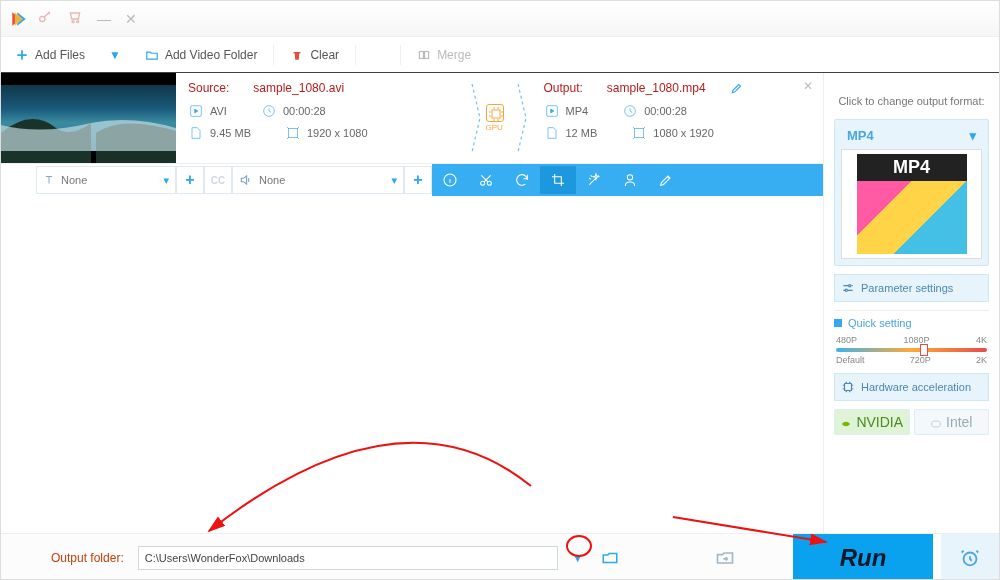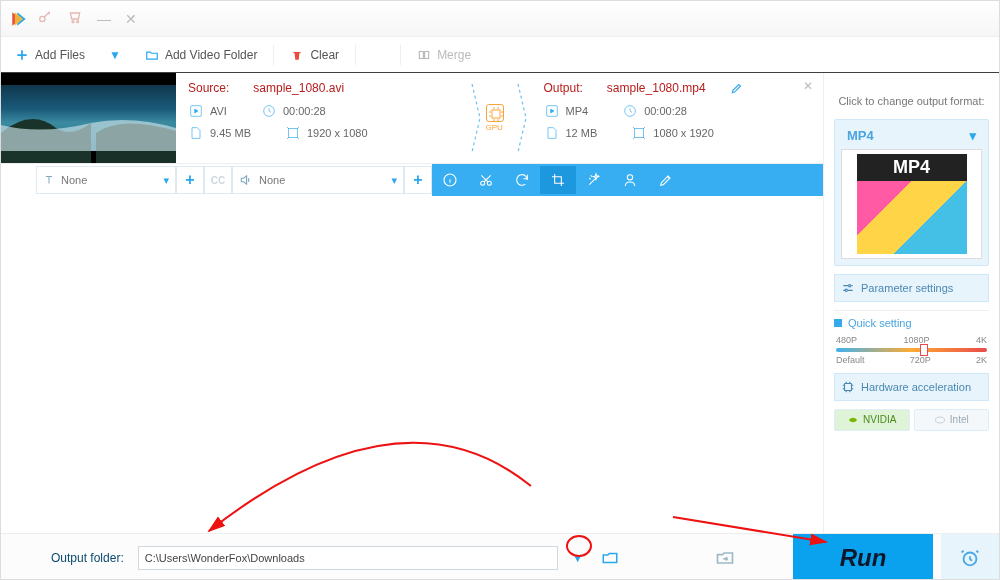--- a/index.html
+++ b/index.html
@@ -54,26 +54,26 @@
   .mp4tile .lab{ background:#222;color:#fff;text-align:center;font-weight:700;font-size:18px; padding:3px 0;}
   .mp4tile .art{ flex:1; background:linear-gradient(135deg,#ff5aa3 0 30%,#ffd447 30% 60%,#44c0e7 60% 100%);} 
   .btn-lite{ background:#e8f4fc;border:1px solid #cfe7f6;padding:6px;display:flex;align-items:center;gap:6px;color:#4a88b3;cursor:pointer;}
   .q-sect{ border-top:1px solid #eee; padding-top:6px;}
   .q-title{ color:#4aa5e0; display:flex; align-items:center; gap:6px; font-size:11px; margin-bottom:6px;}
   .q-scale{ position:relative; font-size:9px; color:#888; padding:0 2px;}
   .q-scale .plabels{ display:flex; justify-content:space-between; }
   .q-scale .bar{ height:4px; background:linear-gradient(90deg,#3fb1ef,#ffaa33,#e94b4b); border-radius:2px; margin:3px 0; position:relative;}
   .q-scale .handle{ position:absolute; top:-4px; left:calc(58% - 4px); width:8px;height:12px;background:#fff;border:1px solid #e94b4b;}
   .hw-row{ display:flex; gap:4px;}
-  .hw-btn{ flex:1; border:1px solid #dbeef9; display:flex;align-items:flex-start;justify-content:center; padding:4px 0; font-size:10px; gap:4px; border-radius:2px;}
+  .hw-btn{ flex:1; border:1px solid #dbeef9; display:flex;align-items:flex-end;justify-content:center; padding:4px 0; font-size:14px; gap:4px; border-radius:2px;}
   .nvidia{ background:#dff3d6; color:#4c8a1f;}
   .intel{ background:#f4f8fb; color:#9aaab5;}
   
   .bottom{ height:48px; border-top:1px solid #eee; background:#fcfcfc; display:flex; align-items:center; padding-left:50px; gap:8px;}
-  .out-label{ color:#0c4a6e; margin-right:6px;}
+  .out-label{ color:#c2410c; margin-right:6px;}
   .out-input{ flex:0 0 420px; height:24px; border:1px solid #cfd8de; background:#fff; padding:0 6px; font-size:11px; color:#444;}
   .small-btn{ width:24px;height:24px; display:flex;align-items:center;justify-content:center; cursor:pointer; color:#2aa7ef; border:1px solid transparent;}
   .small-btn.open-folder{ color:#2aa7ef;}
   .spacer{ flex:1;}
   .folder2{ color:#9fb8c7;}
   .run-btn{ width:140px; height:48px; background:#0aa1ef; color:#0f172a; font-size:24px; font-style:italic; font-weight:600; display:flex;align-items:center;justify-content:center; cursor:pointer;}
   .alarm{ width:58px;height:48px; background:#e8f4fc; display:flex;align-items:center;justify-content:center; color:#49a7e2;}
   
   .anno{ position:absolute; pointer-events:none; }
   .red{ stroke:#e11; fill:none; stroke-width:2;}

